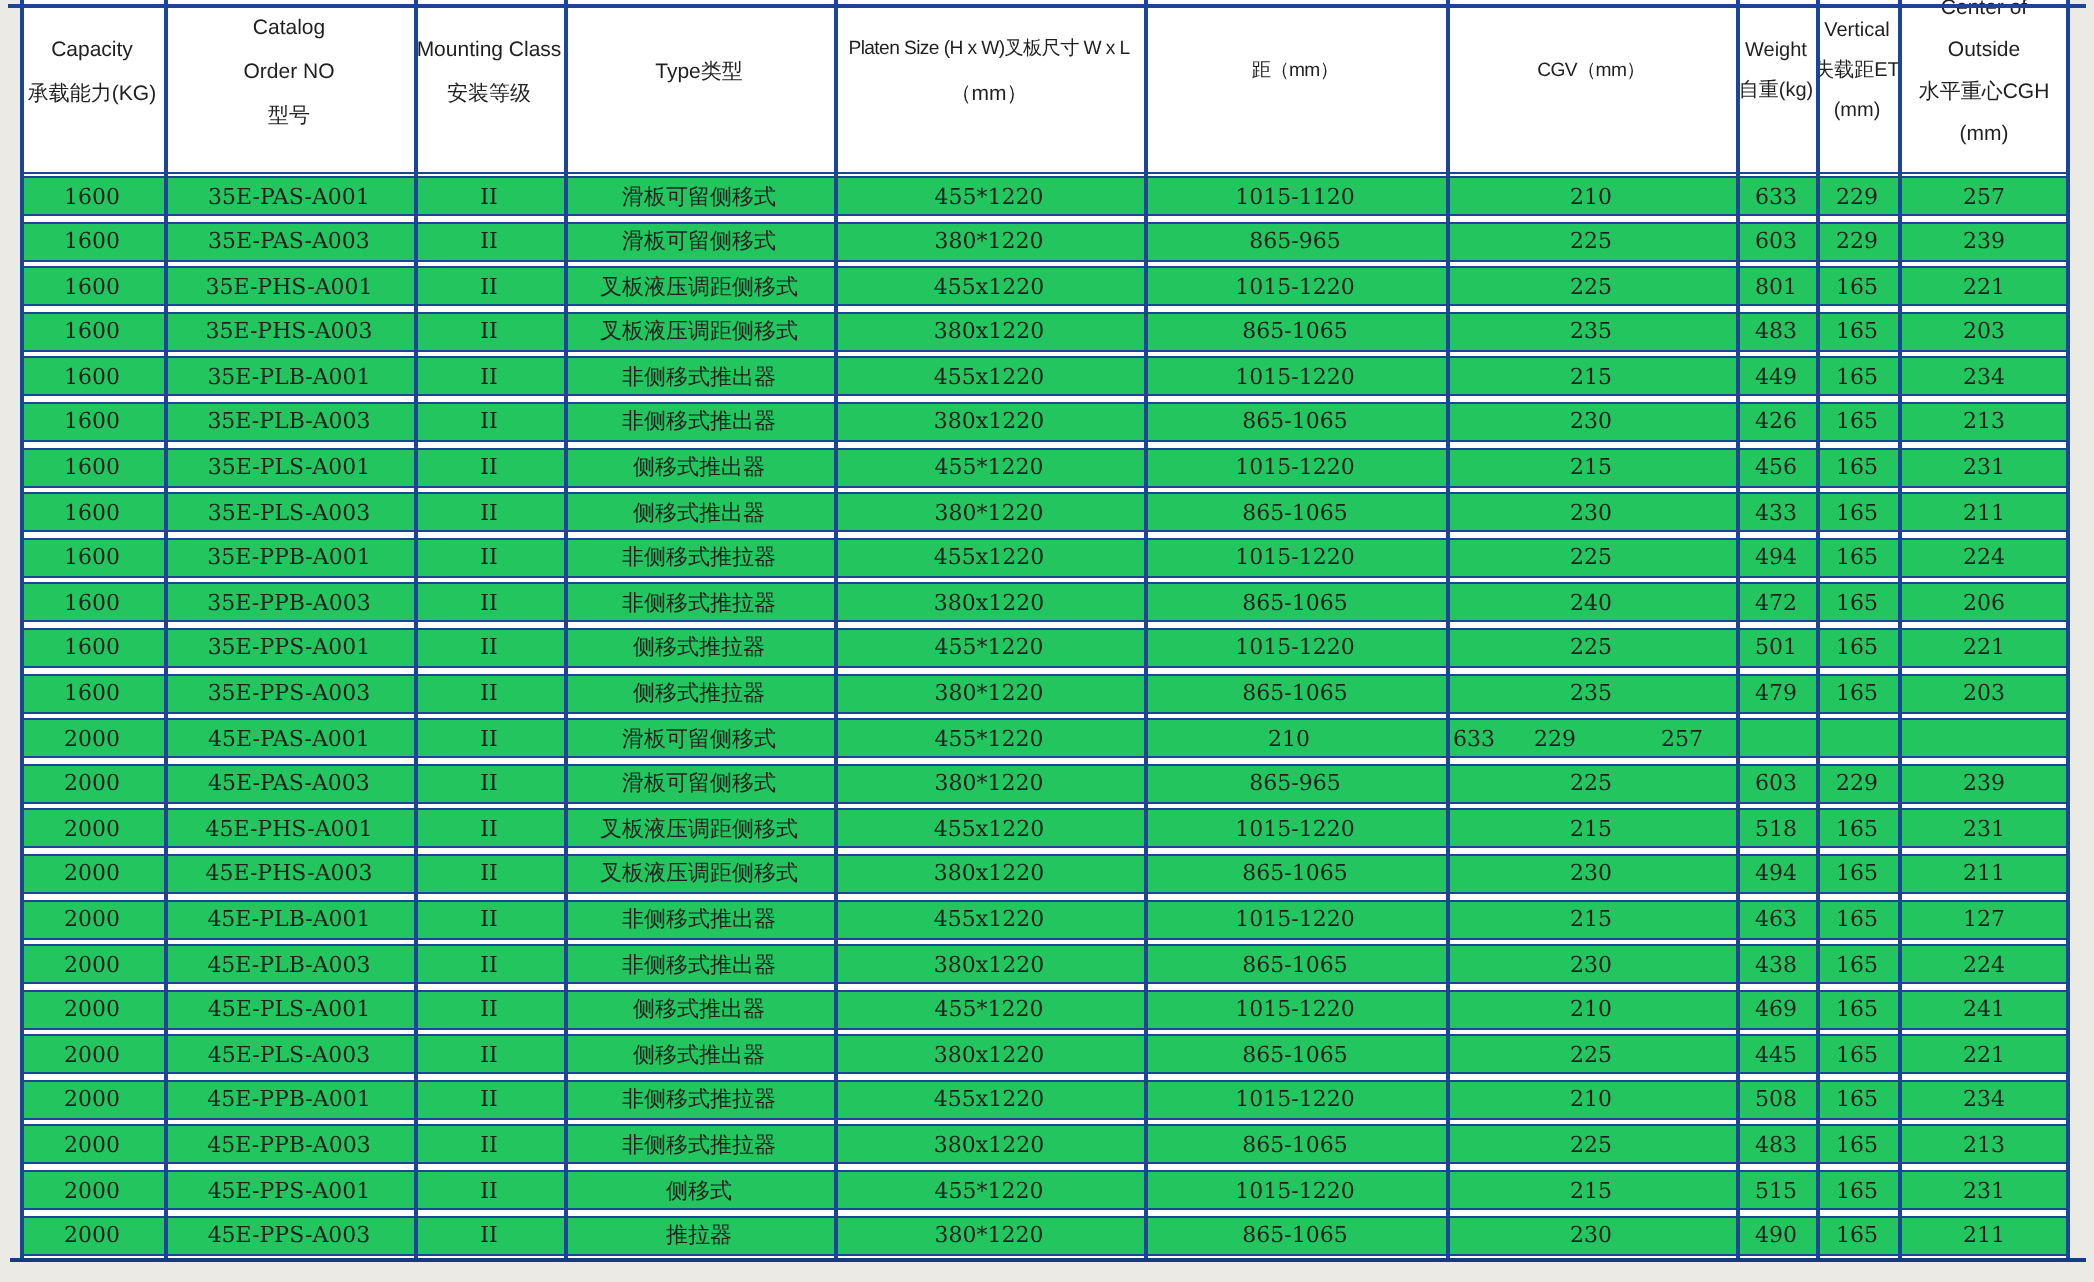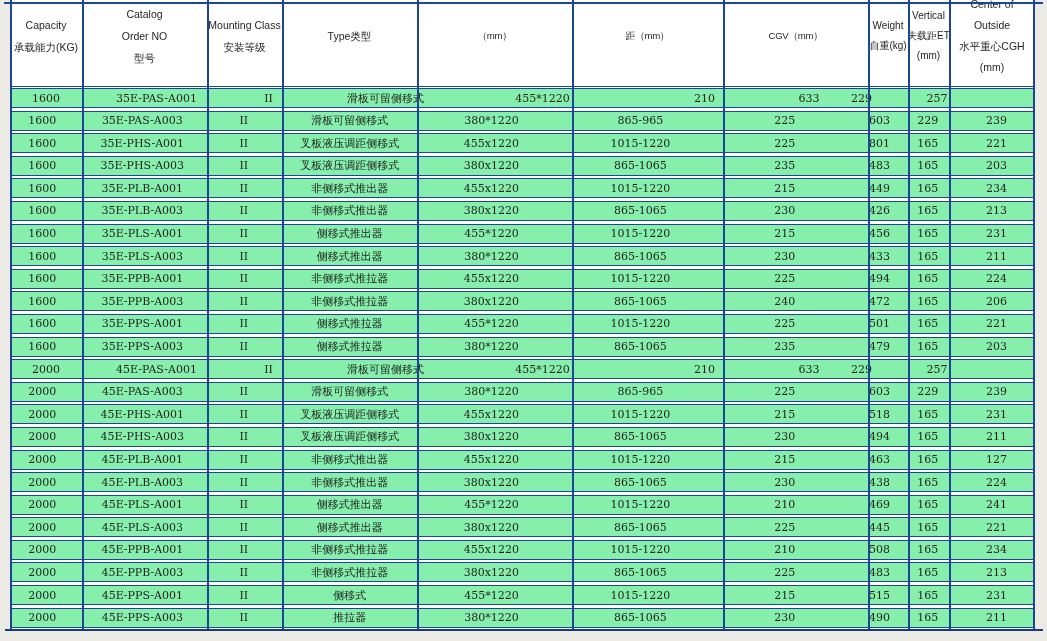--- a/index.html
+++ b/index.html
@@ -51,21 +51,21 @@
   .c4 .hline:first-child,.c5 .hline:first-child,.c6 .hline:first-child{
     font-size:9.6px;letter-spacing:-0.3px;
   }
   .c7.hcell,.c8.hcell{font-size:10px;line-height:20px;}
   .c9.hcell{line-height:21px;}
 
   .drow{
     display:flex;height:20px;box-sizing:border-box;
     border-top:1px solid var(--border);
     border-bottom:1px solid var(--border);
-    margin-bottom:2.6px;background:#86efac;gap:12px;
+    margin-bottom:2.6px;background:#22c55e;
   }
   .dcell{
     box-sizing:border-box;display:flex;align-items:center;justify-content:center;
     font-family:"DejaVu Serif","DejaVu Sans",serif;
     font-size:11px;overflow:hidden;white-space:nowrap;
   }
 </style>
 </head>
 <body>
 
@@ -84,20 +84,21 @@
           <span class="hline">型号</span>
         </div>
         <div class="hcell c2">
           <span class="hline">Mounting Class</span>
           <span class="hline">安装等级</span>
         </div>
         <div class="hcell c3">
           <span class="hline">Type类型</span>
         </div>
         <div class="hcell c4">
+          <span class="hline">Platen Size (H x W)叉板尺寸 W x L</span>
           <span class="hline">（mm）</span>
         </div>
         <div class="hcell c5">
           <span class="hline">距（mm）</span>
         </div>
         <div class="hcell c6">
           <span class="hline">CGV（mm）</span>
         </div>
         <div class="hcell c7">
           <span class="hline">Weight</span>
@@ -115,20 +116,21 @@
           <span class="hline">(mm)</span>
         </div>
       </div>
     <div id="body-rows">
         <div class="drow">
           <div class="dcell c0">1600</div>
           <div class="dcell c1">35E-PAS-A001</div>
           <div class="dcell c2">II</div>
           <div class="dcell c3">滑板可留侧移式</div>
           <div class="dcell c4">455*1220</div>
+          <div class="dcell c5">1015-1120</div>
           <div class="dcell c6">210</div>
           <div class="dcell c7">633</div>
           <div class="dcell c8">229</div>
           <div class="dcell c9">257</div>
         </div>
         <div class="drow">
           <div class="dcell c0">1600</div>
           <div class="dcell c1">35E-PAS-A003</div>
           <div class="dcell c2">II</div>
           <div class="dcell c3">滑板可留侧移式</div>

